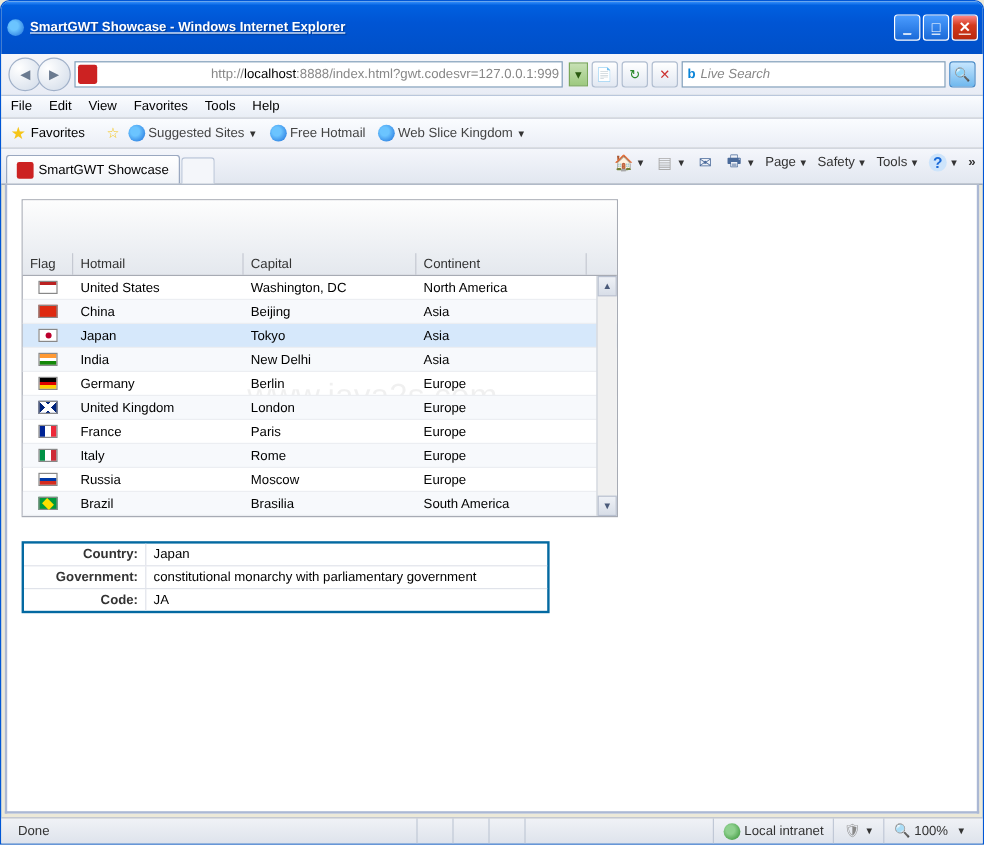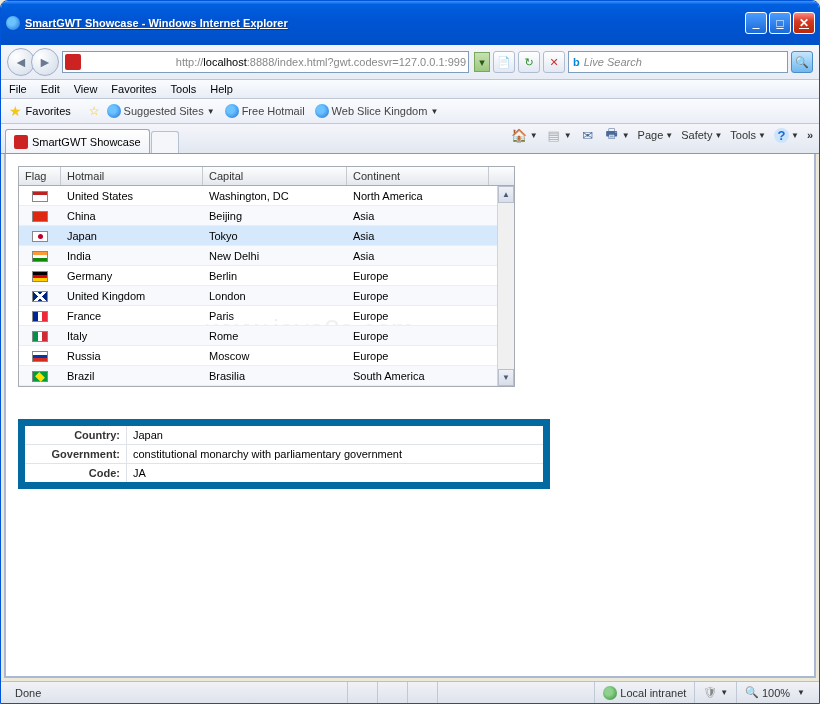--- a/index.html
+++ b/index.html
@@ -35,21 +35,21 @@
 .tab { height:24px; border:1px solid #9aa8c0; border-bottom:none; border-radius:3px 3px 0 0; background:linear-gradient(to bottom,#fff,#f0f3f8); display:flex; align-items:center; padding:0 8px; gap:4px; margin-right:-1px; }
 .tab .favicon { width:14px; height:14px; background:#c22; border-radius:2px; }
 .newtab { width:28px; height:22px; border:1px solid #b4c0d4; border-bottom:none; border-radius:3px 3px 0 0; background:#f4f6fa; margin-left:2px; }
 .cmd-row { position:absolute; right:6px; top:3px; display:flex; align-items:center; gap:8px; }
 .cmd-item { display:flex; align-items:center; gap:2px; color:#333; }
 .cmd-icon { width:16px; height:16px; display:flex; align-items:center; justify-content:center; font-size:13px; color:#4a6a9a; }
 .dd { font-size:8px; color:#333; }
 .content { flex:1; background:#fff; border:2px solid #abb8d4; border-top:none; margin:0 3px 3px 3px; padding:12px; overflow:hidden; position:relative; }
 .grid { border:1px solid #a7abb4; width:497px; }
 .grid-head { display:flex; background:linear-gradient(to bottom,#fdfdfd,#e4e8ee); border-bottom:1px solid #a7abb4; }
-.gh { padding:3px 6px; border-right:1px solid #c5c9d2; color:#333; }
+.gh { padding:3px 6px; border-right:1px solid #c5c9d2; color:#333;margin-top:44px; }
 .gh.flag { width:42px; }
 .gh.country { width:142px; }
 .gh.capital { width:144px; }
 .gh.continent { width:142px; }
 .gh.scroll { width:17px; border-right:none; }
 .grid-body { position:relative; }
 .gr { display:flex; border-bottom:1px solid #eceef2; height:20px; align-items:center; }
 .gr.alt { background:#f7f9fc; }
 .gr.sel { background:#d6e8fb; }
 .gc { padding:2px 6px; border-right:1px solid transparent; }
@@ -67,21 +67,21 @@
 .f-uk { background:#00247d; position:relative; }
 .f-uk::before { content:""; position:absolute; inset:0; background:linear-gradient(45deg,transparent 40%,#fff 40%,#fff 60%,transparent 60%),linear-gradient(-45deg,transparent 40%,#fff 40%,#fff 60%,transparent 60%); }
 .f-fr { background:linear-gradient(to right,#002395 33%,#fff 33%,#fff 66%,#ed2939 66%); }
 .f-it { background:linear-gradient(to right,#009246 33%,#fff 33%,#fff 66%,#ce2b37 66%); }
 .f-ru { background:linear-gradient(to bottom,#fff 33%,#0039a6 33%,#0039a6 66%,#d52b1e 66%); }
 .f-br { background:#009b3a; position:relative; }
 .f-br::after { content:""; position:absolute; width:8px; height:6px; background:#fedf00; transform:rotate(45deg); top:2px; left:3px; }
 .vscroll { position:absolute; right:0; top:0; bottom:0; width:17px; background:#f0f0f0; border-left:1px solid #d0d4dc; }
 .vbtn { height:17px; background:linear-gradient(to bottom,#eef1f6,#d8dee8); border:1px solid #b8c0d0; display:flex; align-items:center; justify-content:center; font-size:8px; color:#4a5a7a; }
 .vbtn.dn { position:absolute; bottom:0; left:0; right:0; }
-.detail { margin-top:32px; border:7px solid #0369a1; width:532px; }
+.detail { margin-top:20px; border:2px solid #0369a1; width:440px; }
 .drow { display:flex; border-bottom:1px solid #e0e3ea; }
 .drow:last-child { border-bottom:none; }
 .dlabel { width:102px; padding:3px 6px; text-align:right; font-weight:bold; color:#333; border-right:1px solid #e0e3ea; }
 .dval { flex:1; padding:3px 6px; }
 .watermark { position:absolute; top:160px; left:200px; font-size:28px; color:rgba(0,0,0,0.06); font-family:Arial; pointer-events:none; }
 .statusbar { height:22px; background:linear-gradient(to bottom,#f0f2f6,#dee3ec); border-top:1px solid #b8c0d0; display:flex; align-items:center; padding:0 6px; font-size:11px; color:#333; }
 .status-seg { padding:0 8px; border-left:1px solid #c0c8d6; height:100%; display:flex; align-items:center; gap:3px; }
 .status-seg:first-child { border-left:none; flex:0 0 340px;text-align:center; }
 .spacer-seg { flex:1; }
 .zone-icon { width:14px; height:14px; border-radius:50%; background:radial-gradient(circle at 40% 40%,#8ed08e 30%,#2a8a2a); }

